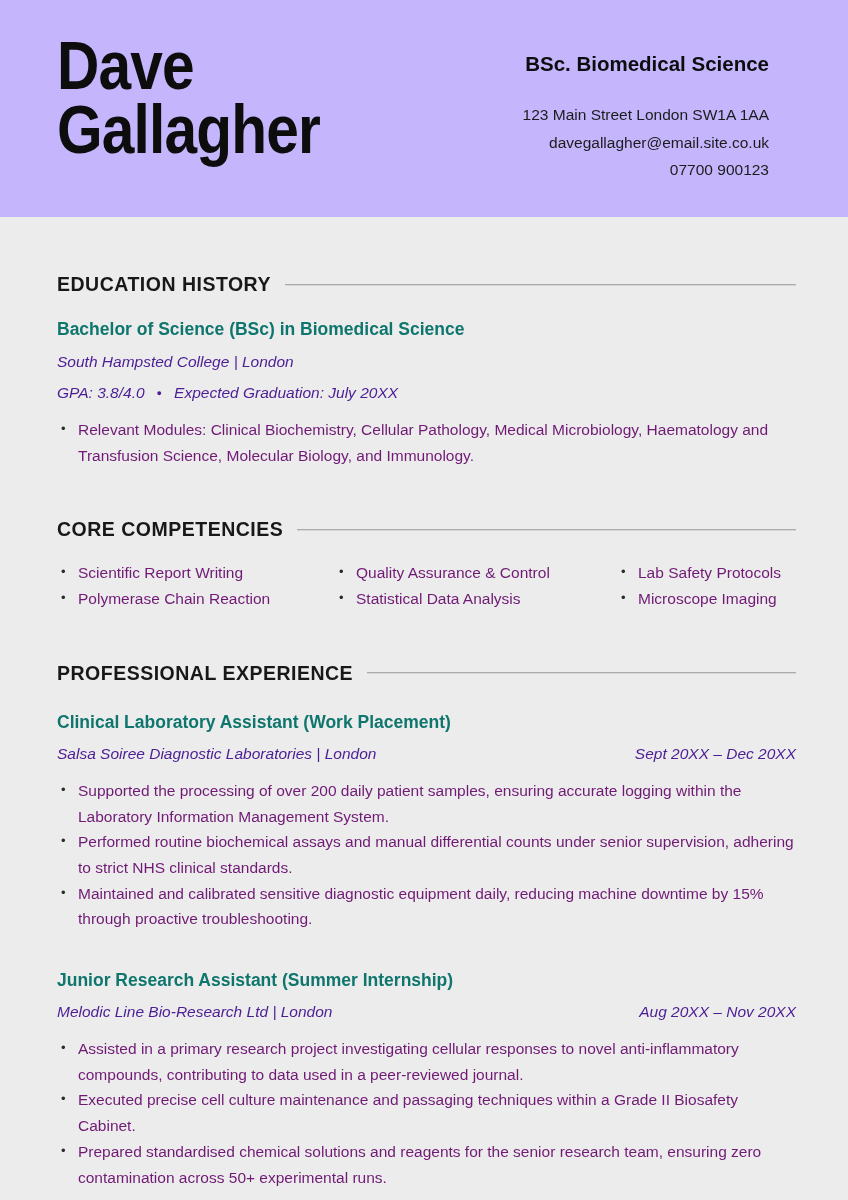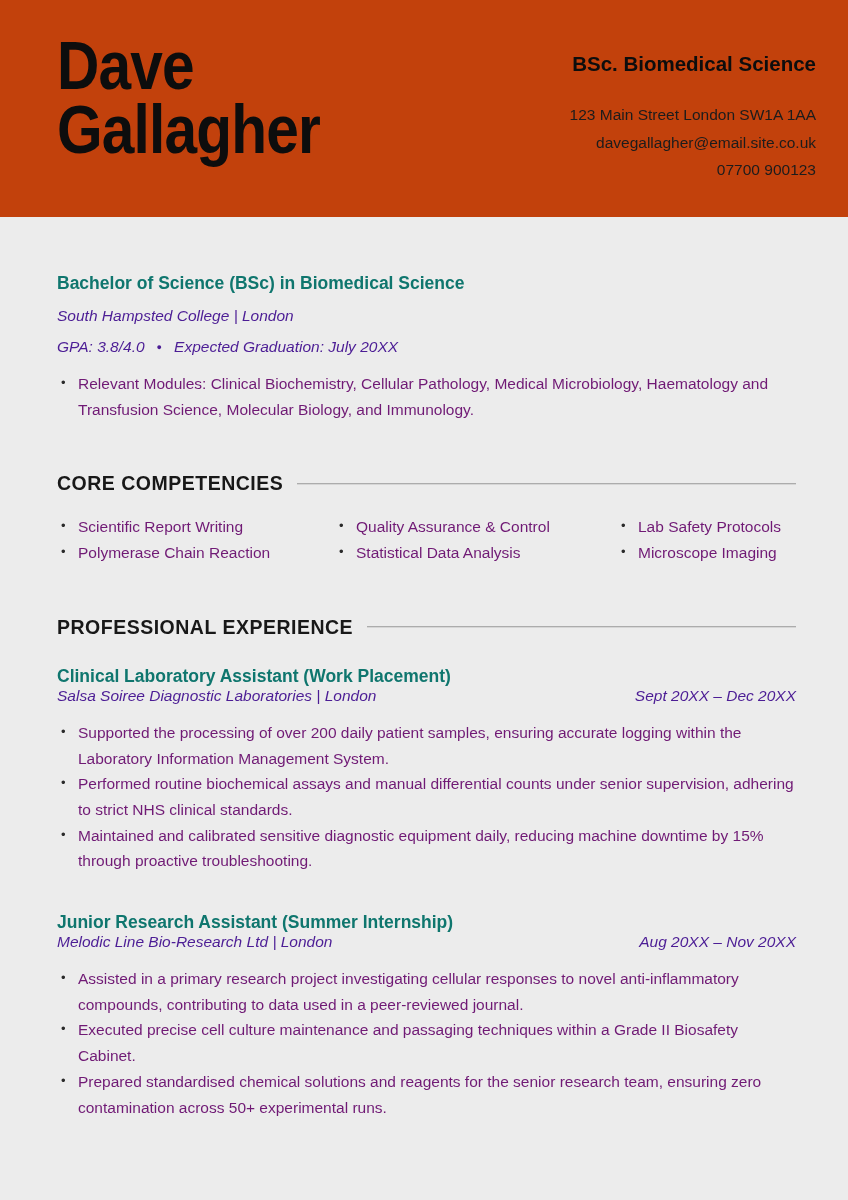--- a/index.html
+++ b/index.html
@@ -7,24 +7,24 @@
   body {
     height:1200px;
     background:#ececec;
     font-family:"Liberation Sans", sans-serif;
     color:#1b1b1b;
     overflow:hidden;
   }
   
   .header {
     height:217px;
-    background:#c2410c;
+    background:#c4b5fd;
     display:flex;
     justify-content:space-between;
-    padding:34px 32px 0 57px;
+    padding:34px 79px 0 57px;
   }
   .name {
     font-weight:bold;
     font-size:69px;
     line-height:64px;
     letter-spacing:-1px;
     color:#0d0d0d;
     transform:scaleX(0.85);
     transform-origin:left top;
     white-space:nowrap;
@@ -96,20 +96,21 @@
     margin-top:19px;
   }
   .comp-grid ul.bullets { margin-top:0; }
   
   .job { margin-top:27px; }
   .job + .job { margin-top:38px; }
   .job-meta {
     display:flex;
     justify-content:space-between;
     align-items:baseline;
+    margin-top:12px;
   }
   .job-meta .italic-line { margin-top:0; }
 </style>
 </head>
 <body>
 
 <div class="header">
   <div class="name">
     <div>Dave</div>
     <div>Gallagher</div>
@@ -118,20 +119,24 @@
     <div class="degree-title">BSc. Biomedical Science</div>
     <div class="contact-line">123 Main Street London SW1A 1AA</div>
     <div class="contact-line">davegallagher@email.site.co.uk</div>
     <div class="contact-line">07700 900123</div>
   </div>
 </div>
 
 <div class="page-body">
 
   <div class="section">
+    <div class="section-head">
+      <div class="section-title">EDUCATION HISTORY</div>
+      <div class="rule"></div>
+    </div>
     <div class="item-title">Bachelor of Science (BSc) in Biomedical Science</div>
     <div class="italic-line">South Hampsted College | London</div>
     <div class="italic-line">
       <span>GPA: 3.8/4.0</span><span class="gpa-sep">●</span><span>Expected Graduation: July 20XX</span>
     </div>
     <ul class="bullets">
       <li>Relevant Modules: Clinical Biochemistry, Cellular Pathology, Medical Microbiology, Haematology and Transfusion Science, Molecular Biology, and Immunology.</li>
     </ul>
   </div>
 

